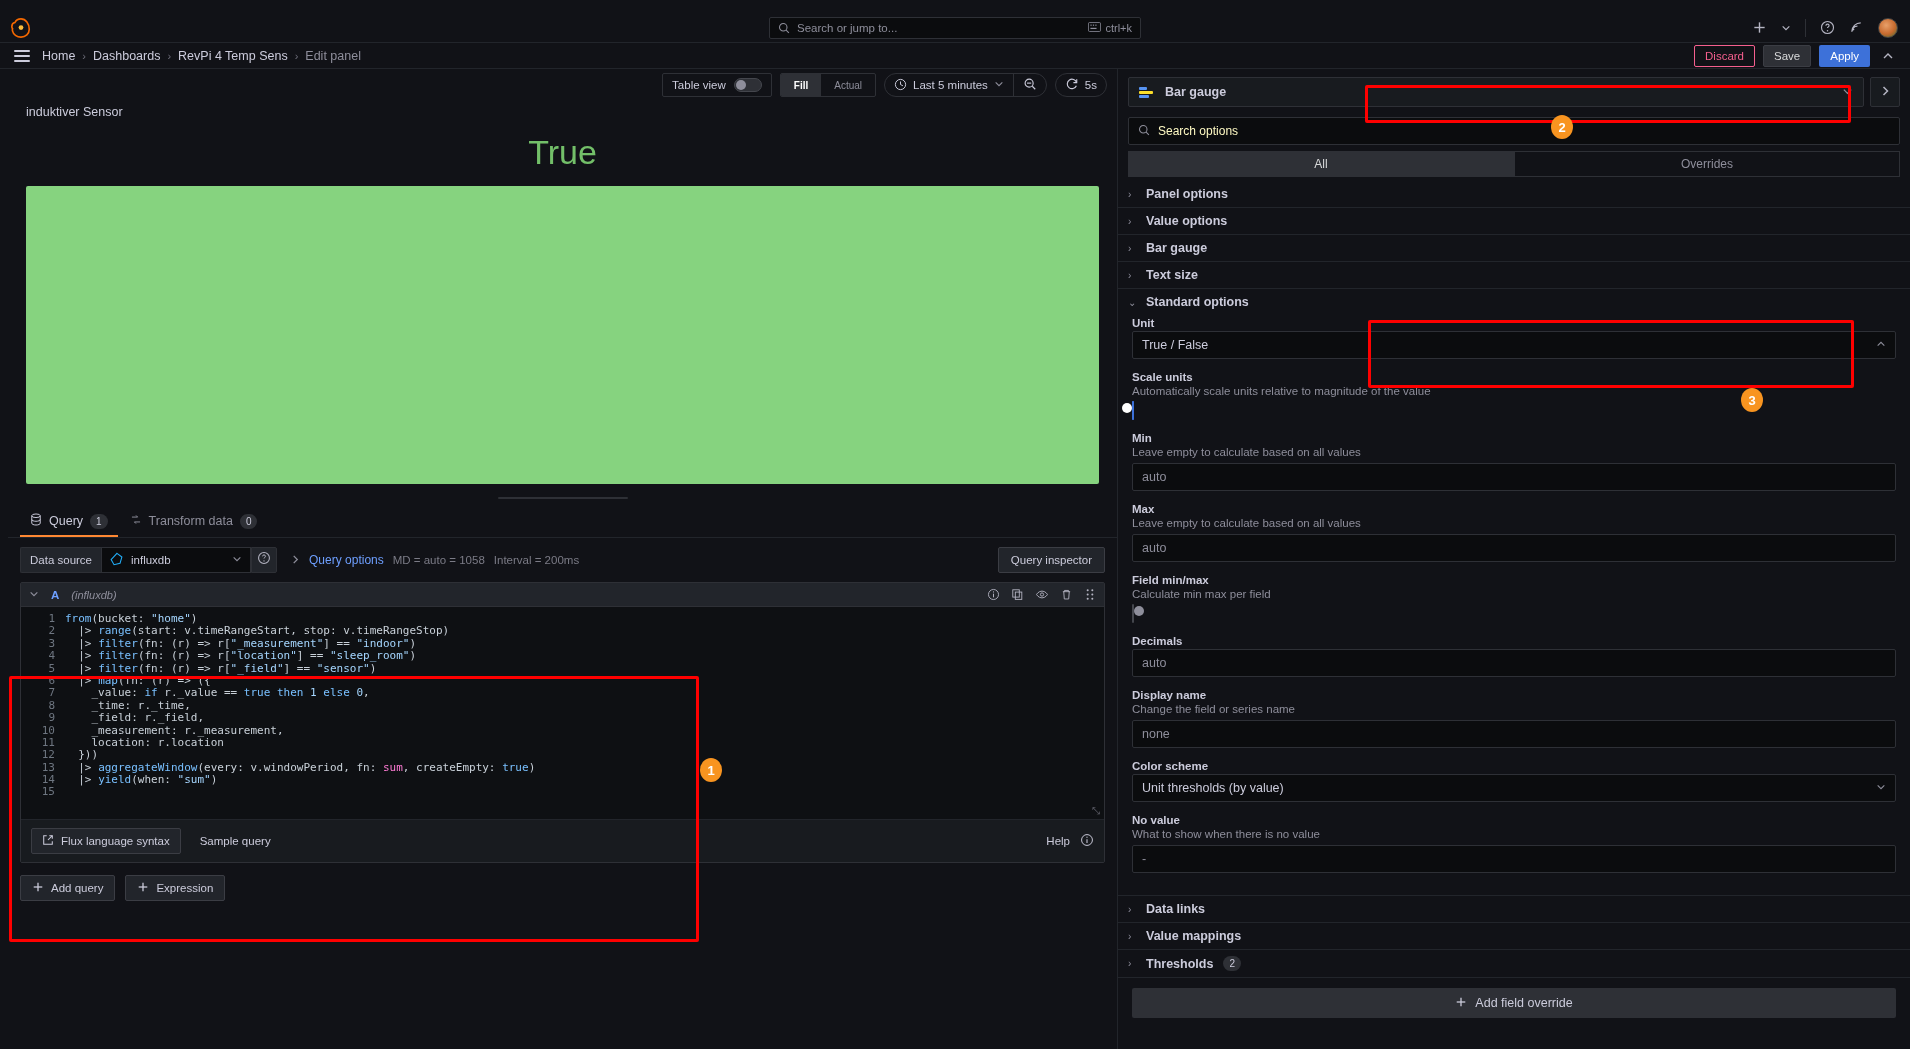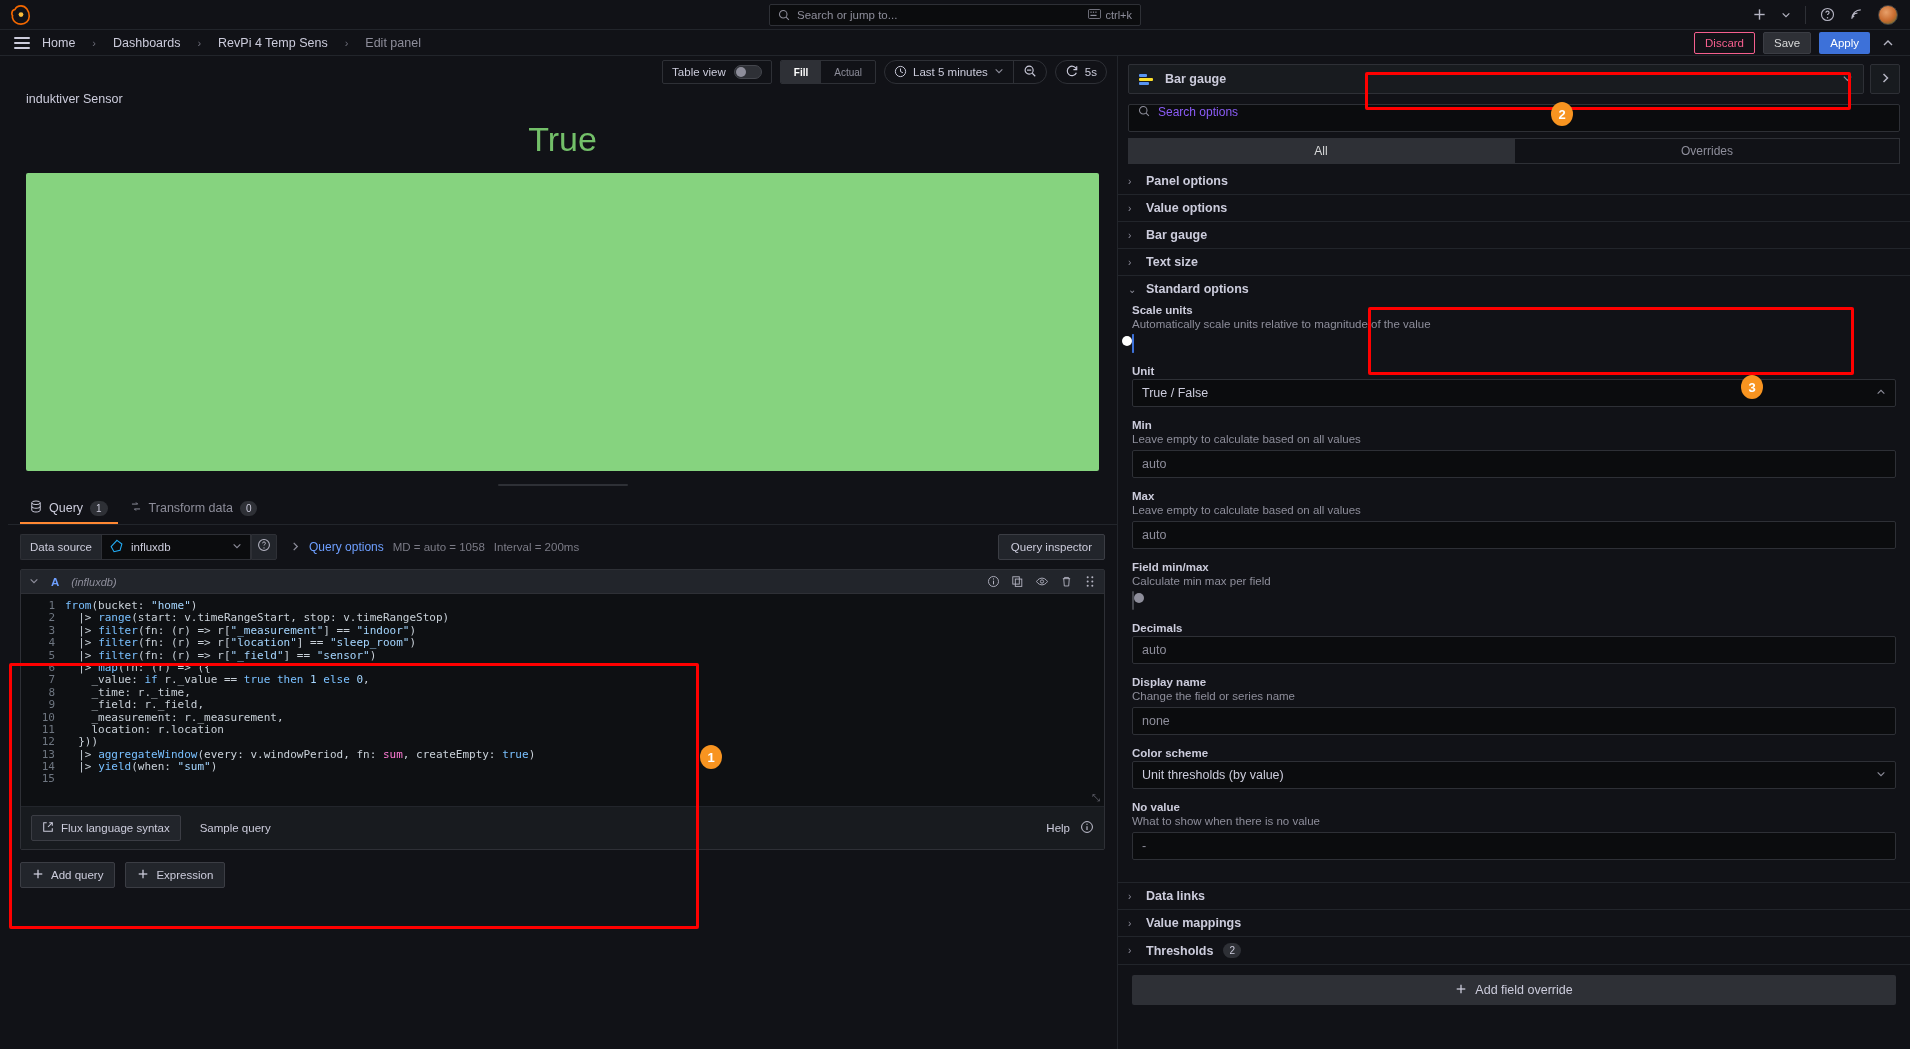--- a/index.html
+++ b/index.html
@@ -40,21 +40,21 @@
   }
   
   .crumbbar {
     height: 26px; background: #111217;
     display: flex; align-items: center;
     border-bottom: 1px solid #22252b;
     padding: 0 8px;
   }
   .hamburger { width: 16px; margin: 0 12px 0 6px; cursor:pointer; }
   .hamburger span { display:block; height:2px; background:#ccccdc; margin:3px 0; border-radius:1px;}
-  .crumbs { display: flex; align-items: center; gap: 17px; font-size: 12.5px; }
+  .crumbs { display: flex; align-items: center; gap: 7px; font-size: 12.5px; }
   .crumbs a { color: #ccccdc; text-decoration: none; cursor: pointer; }
   .crumbs .sep { color: #6e6e7a; font-size: 11px; }
   .crumbs .current { color: #8e8e9b; }
   .crumb-actions { margin-left:auto; display:flex; align-items:center; gap:8px; padding-right:4px;}
   .btn {
     height: 22px; border-radius: 2px; font-size: 11.5px;
     display: flex; align-items: center; padding: 0 10px;
     cursor: pointer; border: 1px solid transparent; font-family: inherit;
   }
   .btn-discard { color: #f55f8e; border-color: #f55f8e; background: transparent; }
@@ -224,22 +224,22 @@
   .viz-picker .chev { margin-left:auto; color:#8e8e9b; font-size:10px;}
   .bargauge-icon { width:16px;height:13px; position:relative; flex:none;}
   .bargauge-icon i { position:absolute; left:0; height:3px; border-radius:1px; display:block;}
   .viz-collapse-btn {
     width:30px;height:30px; border:1px solid #2e3036; background:#181b1f;
     display:flex;align-items:center;justify-content:center;color:#b5b5c3;cursor:pointer;border-radius:2px;
   }
   .opt-search-wrap { padding: 4px 10px 6px 10px; }
   .opt-search {
     height: 28px; background:#0b0c0e; border:1px solid #2e3036; border-radius:2px;
-    display:flex;align-items:flex-start; gap:8px; padding: 0 9px;
-    font-size:12px; color:#8b5cf6;
+    display:flex;align-items:center; gap:8px; padding: 0 9px;
+    font-size:12px; color:#fef9c3;
   }
   .alltabs { display:flex; padding: 0 10px 4px 10px; gap:0; }
   .alltab {
     flex:1; height:26px; display:flex;align-items:center;justify-content:center;
     font-size:12px; color:#8e8e9b; border:1px solid #2e3036; cursor:pointer;
   }
   .alltab.active { background:#2e3036; color:#d8d9da; }
   .opt-scroll { flex:1; overflow:hidden; position:relative; }
   .opt-section {
     border-bottom: 1px solid #22252b; padding: 6px 10px 6px 10px;
@@ -268,21 +268,21 @@
   .anno-box {
     position: absolute; border: 3px solid #ff0000; pointer-events: none;
     border-radius: 2px;
   }
   .anno-num {
     position: absolute; width: 22px; height: 24px;
     background: #f89420; border-radius: 50%;
     display:flex;align-items:center;justify-content:center;
     color:#fff; font-size:13px; font-weight:600; pointer-events:none;
   }
-  .pagewrap { position: relative; width:1910px; height:873px; }
+  .pagewrap { position: relative; width:1910px; height:873px;margin-top:13px; }
 </style>
 </head>
 <body>
 
 <div class="pagewrap">
 
   <div class="topnav">
     <span class="grafana-logo">
       <svg width="22" height="22" viewBox="0 0 24 24">
         <path d="M12 2c-3 0-5.5 1.6-6.6 4C3.6 6.3 2 8 2 10.3c0 1 .3 1.9.8 2.6-.3.8-.3 1.7 0 2.5C3.6 19 7.4 22 12 22c5 0 9-3.6 9-8.6C21 7.4 17.2 2 12 2z" fill="none" stroke="#f46800" stroke-width="1.8"></path>
@@ -664,38 +664,38 @@
           <span class="title">Text size</span>
         </div>
 
         <div class="opt-section" style="border-bottom:none;">
           <span class="caret">⌄</span>
           <span class="title">Standard options</span>
         </div>
 
         <div class="opt-body">
           <div class="field">
-            <div class="field-label">Scale units</div>
-            <div class="field-desc">Automatically scale units relative to magnitude of the value</div>
-            <span class="toggle on"><span class="knob"></span></span>
-          </div>
-
-          <div class="field">
             <div class="field-label">Unit</div>
             <div class="field-input filled">
               <span>True / False</span>
               <span class="chev">
                 <svg width="10" height="10" viewBox="0 0 12 12">
                     <polyline points="2,8 6,4 10,8" fill="none" stroke="#8e8e9b" stroke-width="1.3"></polyline>
                   </svg>
               </span>
             </div>
           </div>
 
           <div class="field">
+            <div class="field-label">Scale units</div>
+            <div class="field-desc">Automatically scale units relative to magnitude of the value</div>
+            <span class="toggle on"><span class="knob"></span></span>
+          </div>
+
+          <div class="field">
             <div class="field-label">Min</div>
             <div class="field-desc">Leave empty to calculate based on all values</div>
             <div class="field-input">
               <span>auto</span>
             </div>
           </div>
 
           <div class="field">
             <div class="field-label">Max</div>
             <div class="field-desc">Leave empty to calculate based on all values</div>

